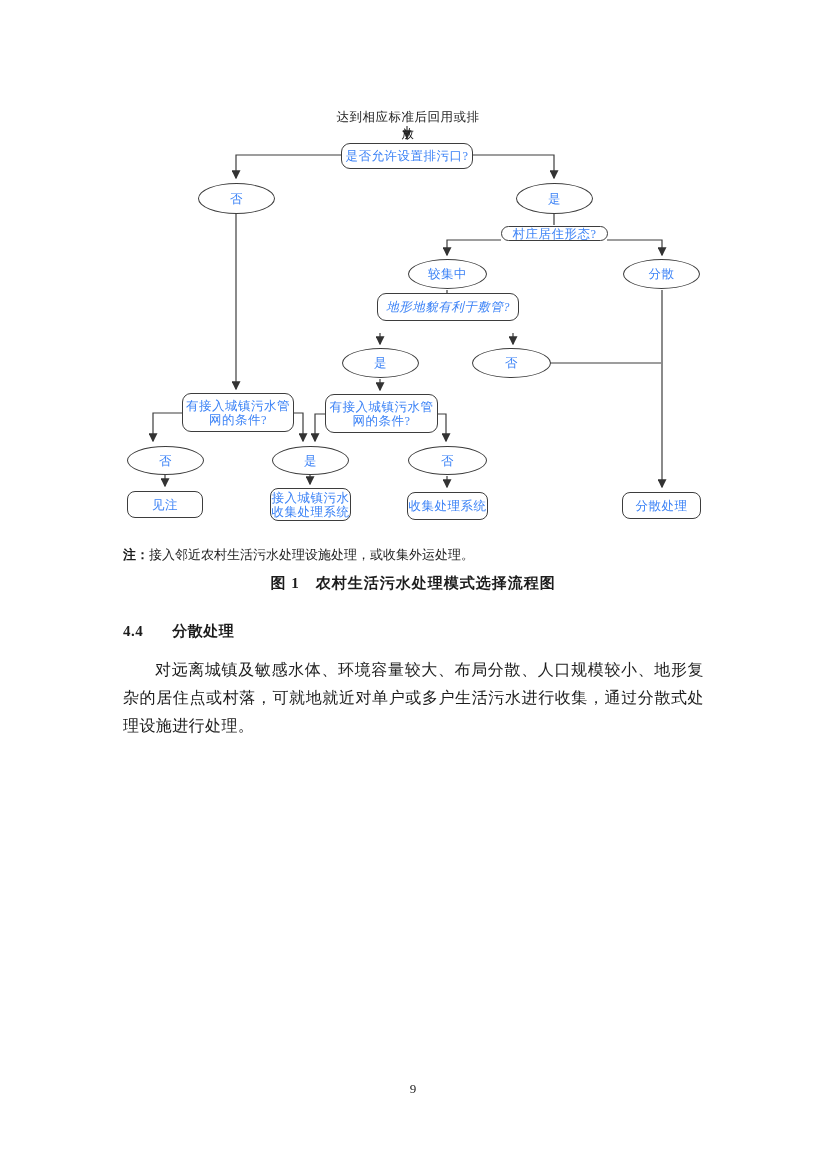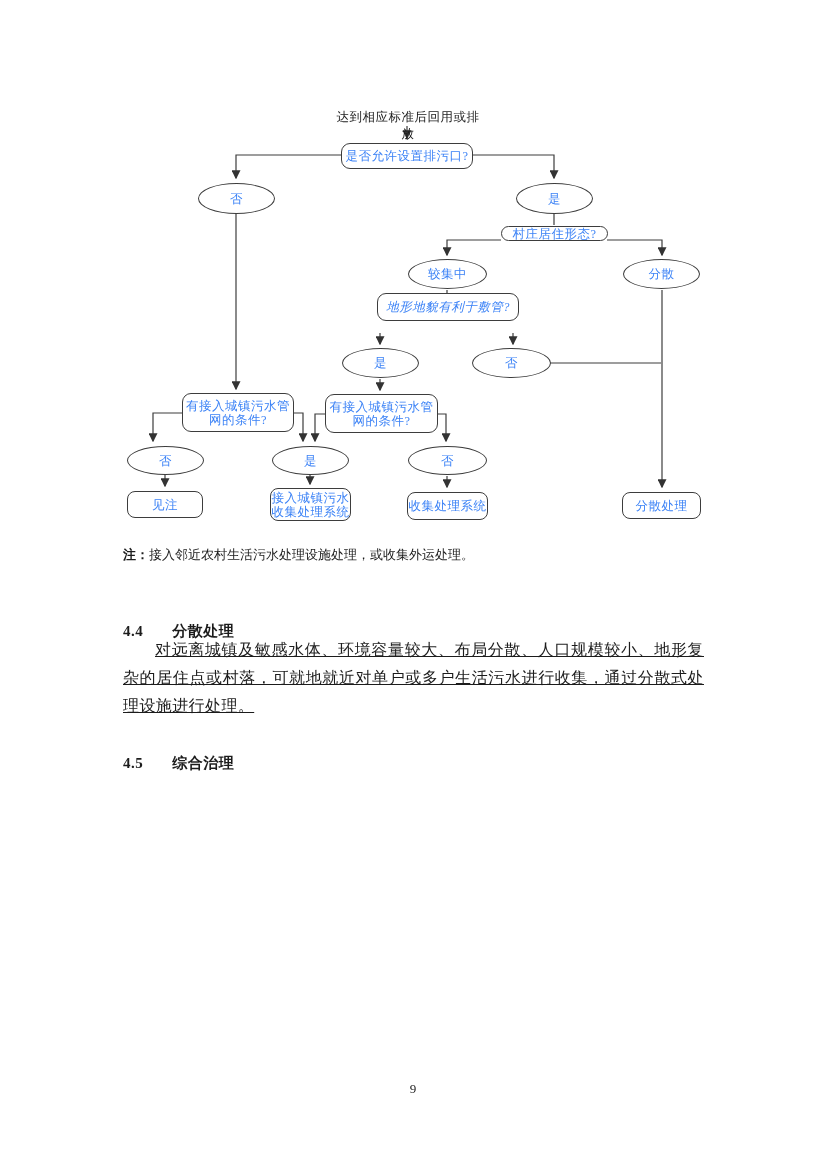--- a/index.html
+++ b/index.html
@@ -134,27 +134,24 @@
   </div>
 
   <div class="node rect" style="left:407px;top:492px;width:81px;height:28px;">收集处理系统</div>
 
   <div class="node rect" style="left:622px;top:492px;width:79px;height:27px;">分散处理</div>
 
   <div class="fig-note">
     <b>注：</b><span>接入邻近农村生活污水处理设施处理，或收集外运处理。</span>
   </div>
 
+  <div class="fig-caption">图 1　农村生活污水处理模式选择流程图</div>
 
   <div class="sec-heading" style="top:622px;">
     <span class="num">4.4</span>
     <span>分散处理</span>
   </div>
-  <div class="sec-para" style="top:636px;text-decoration:underline;">对远离城镇及敏感水体、环境容量较大、布局分散、人口规模较小、地形复杂的居住点或村落，可就地就近对单户或多户生活污水进行收集，通过分散式处理设施进行处理。</div>
+  <div class="sec-para" style="top:656px;">对远离城镇及敏感水体、环境容量较大、布局分散、人口规模较小、地形复杂的居住点或村落，可就地就近对单户或多户生活污水进行收集，通过分散式处理设施进行处理。</div>
 
-  <div class="sec-heading" style="top:754px;">
-    <span class="num">4.5</span>
-    <span>综合治理</span>
-  </div>
 
   <div class="page-number">9</div>
 
 </div>
 
 </body></html>

